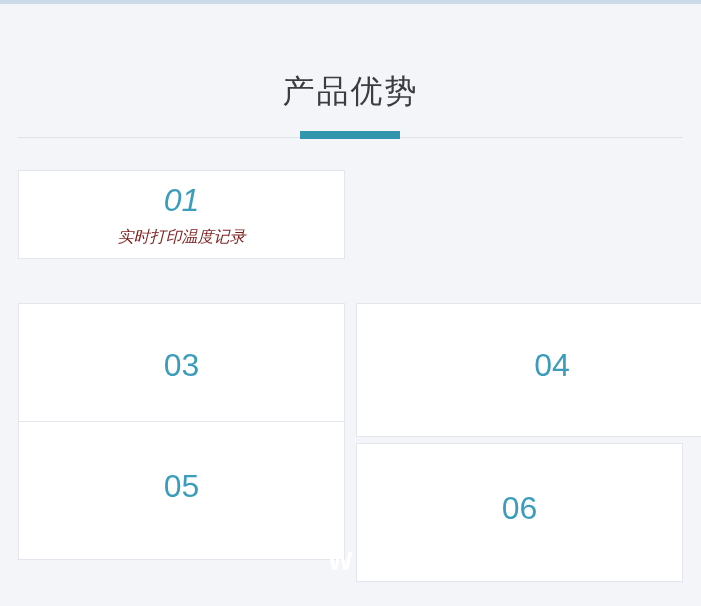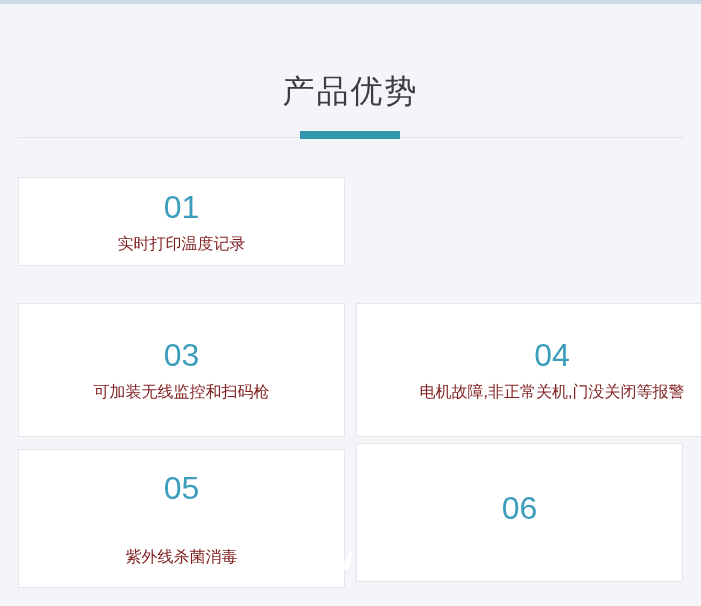--- a/index.html
+++ b/index.html
@@ -54,25 +54,25 @@
   .card {
     position: absolute;
     background: #ffffff;
     border: 1px solid #e4e6ed;
     box-sizing: border-box;
     display: flex;
     flex-direction: column;
     align-items: center;
     justify-content: center;
   }
-  .pos-r1c1 { left: 18px;  top: 177px; width: 327px; height: 89px; }
+  .pos-r1c1 { left: 18px;  top: 170px; width: 327px; height: 89px; font-style: italic; }
   .pos-r1c2 { left: 356px; top: 170px; width: 327px; height: 127px; }
   .pos-r2c1 { left: 18px;  top: 303px; width: 327px; height: 134px; }
   .pos-r2c2 { left: 356px; top: 303px; width: 392px; height: 134px; }
-  .pos-r3c1 { left: 18px;  top: 449px; width: 327px; height: 139px; gap: 32px; }
+  .pos-r3c1 { left: 18px;  top: 421px; width: 327px; height: 139px; gap: 32px; }
   .pos-r3c2 { left: 356px; top: 443px; width: 327px; height: 139px; }
   .card-number {
     font-size: 32px;
     line-height: 34px;
     color: #3b9dbb;
     margin-bottom: 10px;
   }
   .card-label {
     font-size: 16px;
     line-height: 20px;
@@ -103,31 +103,28 @@
   <div class="title-underline"></div>
 
   <div class="card pos-r1c1">
     <div class="card-number">01</div>
     <div class="card-label">实时打印温度记录</div>
   </div>
 
 
   <div class="card pos-r2c1">
     <div class="card-number">03</div>
-    <div class="card-label">可加装无线监控和扫码枪</div>
   </div>
 
   <div class="card pos-r2c2">
     <div class="card-number">04</div>
-    <div class="card-label">电机故障,非正常关机,门没关闭等报警</div>
   </div>
 
   <div class="card pos-r3c1">
     <div class="card-number">05</div>
-    <div class="card-label">紫外线杀菌消毒</div>
   </div>
 
   <div class="card pos-r3c2">
     <div class="card-number">06</div>
   </div>
 
   <div class="watermark">W</div>
 
 </div>
 

